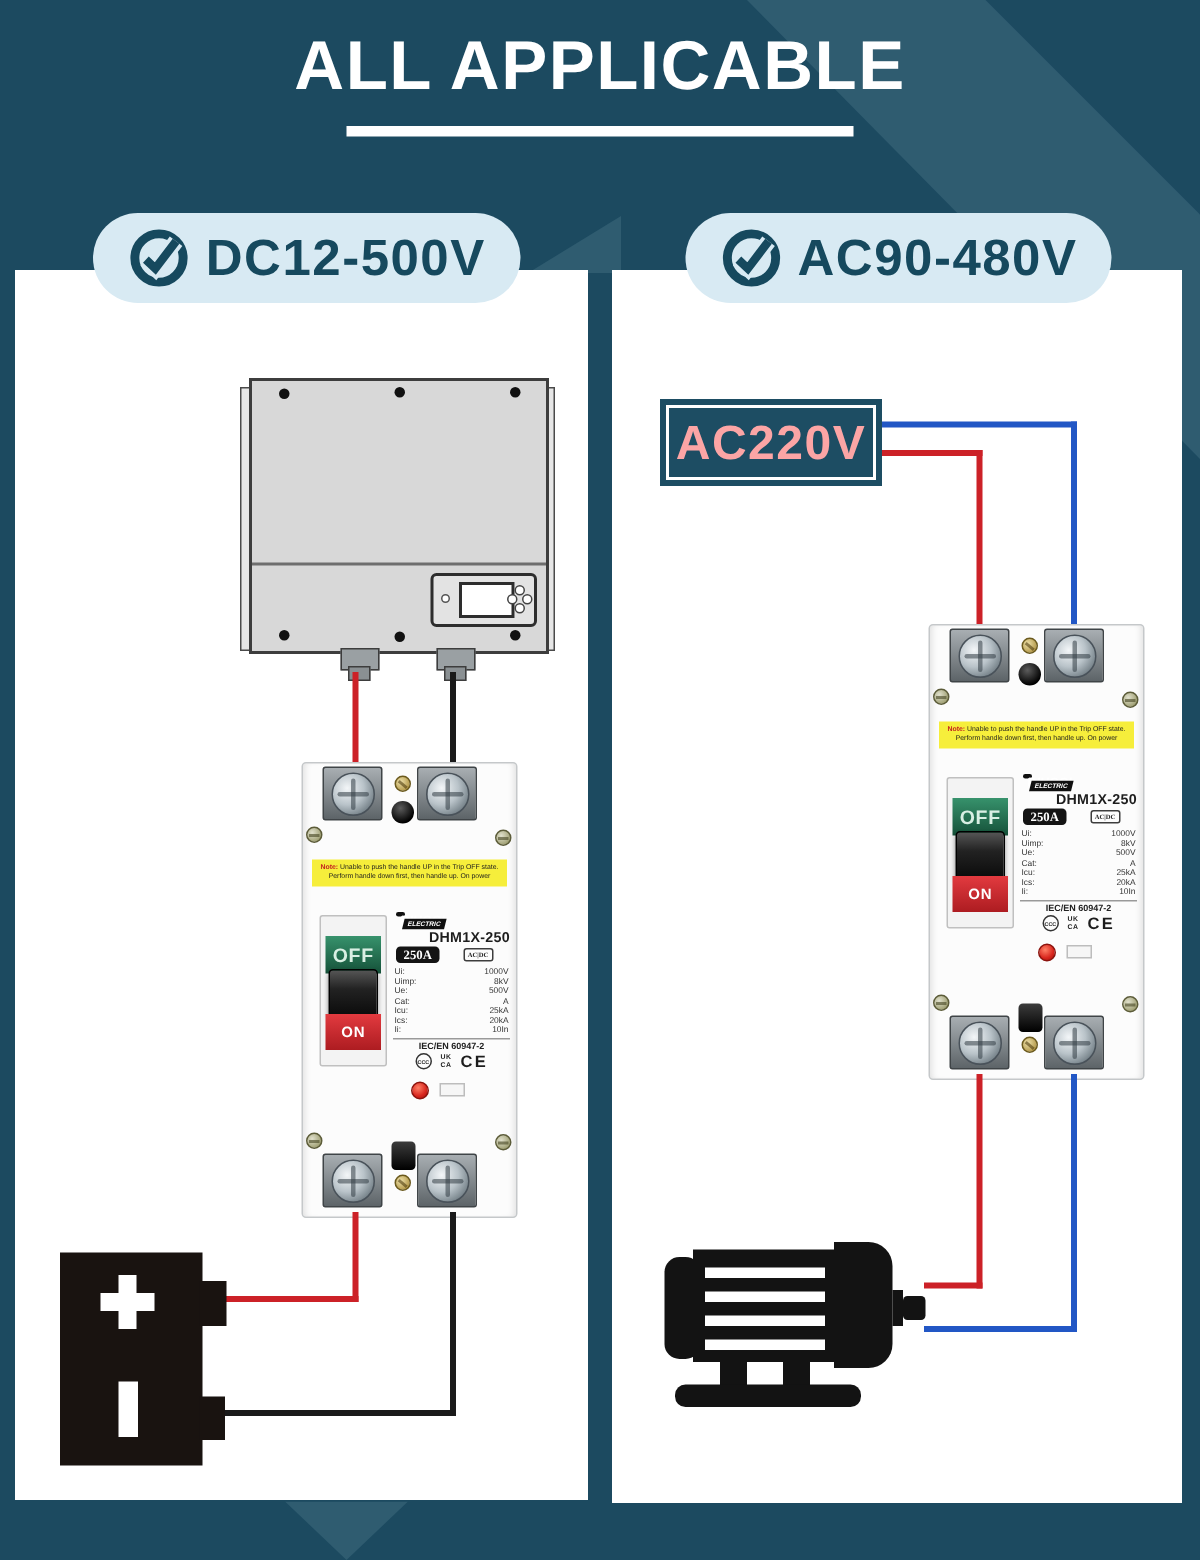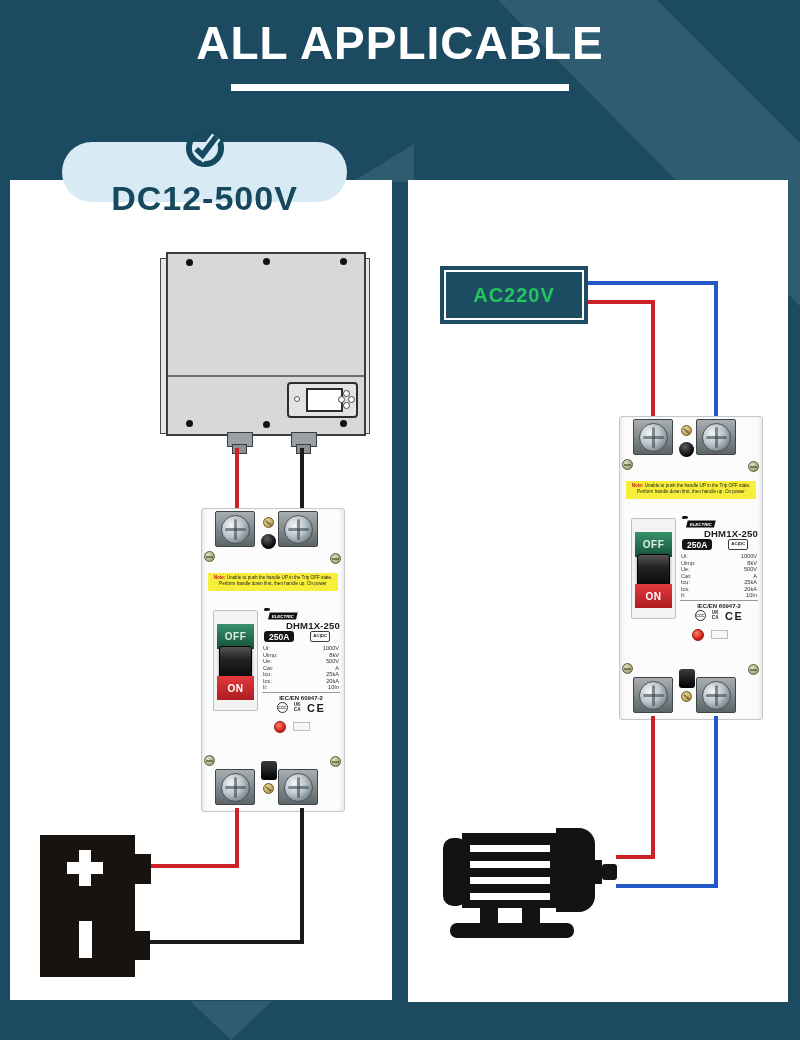--- a/index.html
+++ b/index.html
@@ -17,21 +17,21 @@
 
   
   .panel{position:absolute;top:180px;background:#fff;z-index:1;}
   .panel.left{left:10px;width:382px;height:820px;}
   .panel.right{left:408px;width:380px;height:822px;}
 
   
   .pill{position:absolute;top:142px;height:60px;border-radius:30px;background:#d8eaf3;z-index:3;
     display:flex;align-items:center;justify-content:center;gap:10px;
     color:#16495e;font-weight:700;font-size:34px;letter-spacing:1px;}
-  .pill.pl{left:62px;width:285px;flex-direction:column;}
+  .pill.pl{left:62px;width:285px;}
   .pill.pr{left:457px;width:284px;}
   .pill svg{overflow:visible;}
 
   .wire{position:absolute;}
   .wire.red{background:#cc2127;}
   .wire.blk{background:#1a1a1a;}
   .wire.blu{background:#2257c5;}
 
   
   .inverter{position:absolute;left:150px;top:72px;width:210px;height:200px;}
@@ -65,34 +65,34 @@
     background:radial-gradient(circle at 40% 32%, #5c5c5c, #000 72%);}
   .bk-side{width:11px;height:11px;border-radius:50%;border:1px solid #5c5c39;
     background:radial-gradient(circle at 35% 35%, #e0e0cc, #8b8b57);}
   .bk-side::before{content:"";position:absolute;left:1px;right:1px;top:50%;height:2px;margin-top:-1px;background:rgba(70,70,35,.6);}
   .bk-warn{left:6px;top:64px;width:130px;height:18px;background:#f6ee3b;color:#1c1c1c;
     font-size:4.6px;line-height:6px;text-align:center;padding-top:2px;font-weight:400;}
   .bk-warn .note{position:static;color:#c3201f;font-weight:bold;}
   .bk-warn span{position:static;}
   .bk-rocker{left:11px;top:101px;width:45px;height:101px;background:#f3f3f3;border:1px solid #c0c0c0;border-radius:2px;}
   .rk-off{left:3px;top:13px;width:37px;height:25px;background:linear-gradient(#37926c,#155139);
-    color:#d9efe3;font-weight:700;font-size:10px;display:flex;align-items:center;justify-content:center;letter-spacing:.5px;}
+    color:#d9efe3;font-weight:700;font-size:13px;display:flex;align-items:center;justify-content:center;letter-spacing:.5px;}
   .rk-handle{left:5px;top:35px;width:33px;height:33px;border-radius:3px;border:1px solid #000;
     background:linear-gradient(180deg,#555 0%,#222 40%,#0a0a0a 100%);box-shadow:0 2px 3px rgba(0,0,0,.4);}
   .rk-on{left:3px;top:65px;width:37px;height:24px;background:linear-gradient(#e23a3f,#ad1c21);
     color:#fff;font-weight:700;font-size:10px;display:flex;align-items:center;justify-content:center;letter-spacing:.5px;}
   .bk-label{left:60px;top:99px;width:78px;height:106px;}
   .brand-row{position:absolute;left:2px;top:0;width:74px;height:12px;display:flex;align-items:flex-start;}
   .brand-box{position:static;background:#101010;color:#fff;font-style:italic;font-weight:800;font-size:8px;
     padding:1px 3px 1.5px 3px;border-radius:2px;letter-spacing:.2px;white-space:nowrap;}
   .brand-box sup{font-size:4px;font-style:normal;}
   .brand-flag{position:static;background:#101010;color:#fff;font-weight:700;font-size:4.4px;
     padding:1px 3px;transform:skewX(-14deg) translateY(4.5px);white-space:nowrap;}
   .bk-model{left:0;top:12px;width:78px;text-align:right;font-weight:700;font-size:9.5px;color:#1d1d1d;letter-spacing:.2px;}
-  .rating-row{left:2px;top:23px;width:76px;height:11px;display:flex;gap:16px;}
+  .rating-row{left:2px;top:23px;width:76px;height:11px;display:flex;align-items:center;gap:16px;font-family:Liberation Serif, serif;}
   .rating{position:static;background:#141414;color:#fff;font-weight:700;font-size:8.5px;padding:0.5px 5px 1px 5px;border-radius:3px;}
   .acdc{position:static;border:1px solid #3d3d3d;border-radius:2px;font-weight:700;font-size:4.4px;padding:1px 2px;color:#222;white-space:nowrap;}
   .bk-specs{left:1px;top:37px;width:76px;font-size:5.6px;line-height:6.5px;color:#333;}
   .spec-row{position:static;display:flex;justify-content:space-between;}
   .spec-row span{position:static;}
   .bk-standard{left:0;top:84px;width:78px;border-top:1px solid #9a9a9a;padding-top:1.5px;
     font-weight:700;font-size:6px;text-align:center;color:#222;}
   .bk-certs{left:0;top:93px;width:78px;height:13px;display:flex;align-items:center;justify-content:center;gap:6px;}
   .cert-ccc{position:static;width:11px;height:11px;border:1px solid #333;border-radius:50%;
     display:flex;align-items:center;justify-content:center;font-weight:700;font-size:3.6px;color:#222;}
@@ -108,21 +108,21 @@
   .battery .bat-body{position:absolute;left:30px;top:655px;width:95px;height:142px;background:#191310;}
   .battery .bat-stub{position:absolute;background:#191310;}
   .battery .bat-plus-h{position:absolute;left:57px;top:682px;width:36px;height:12px;background:#fff;}
   .battery .bat-plus-v{position:absolute;left:69px;top:670px;width:12px;height:36px;background:#fff;}
   .battery .bat-minus{position:absolute;left:69px;top:741px;width:13px;height:37px;background:#fff;}
 
   
   .ac-box{position:absolute;left:32px;top:86px;width:148px;height:58px;background:#1d4d63;
     display:flex;align-items:center;justify-content:center;}
   .ac-box .inner{position:absolute;inset:4px;border:2px solid #fff;}
-  .ac-box .txt{position:relative;color:#22c55e;font-size:20px;font-weight:700;letter-spacing:1px;}
+  .ac-box .txt{position:relative;color:#fca5a5;font-size:32px;font-weight:700;letter-spacing:1px;}
 
   
   .motor div{position:absolute;background:#131313;}
   .motor .m-slot{background:#fff;}
 </style>
 </head>
 <body>
 
 <div class="canvas">
   <div class="decor stripe"></div>
@@ -132,20 +132,28 @@
   <div class="title">ALL APPLICABLE</div>
   <div class="title-underline"></div>
 
   <div class="pill pl">
     <svg width="42" height="42" viewBox="0 0 24 24">
       <circle cx="12" cy="12" r="9.2" fill="none" stroke="#16495e" stroke-width="3.4"></circle>
       <path d="M7 12.6 L10.6 16 L18.5 5.6" fill="none" stroke="#d8eaf3" stroke-width="6"></path>
       <path d="M7 12.6 L10.6 16 L18.5 5.6" fill="none" stroke="#16495e" stroke-width="3.2"></path>
     </svg>
     <span>DC12-500V</span>
+  </div>
+  <div class="pill pr">
+    <svg width="42" height="42" viewBox="0 0 24 24">
+      <circle cx="12" cy="12" r="9.2" fill="none" stroke="#16495e" stroke-width="3.4"></circle>
+      <path d="M7 12.6 L10.6 16 L18.5 5.6" fill="none" stroke="#d8eaf3" stroke-width="6"></path>
+      <path d="M7 12.6 L10.6 16 L18.5 5.6" fill="none" stroke="#16495e" stroke-width="3.2"></path>
+    </svg>
+    <span>AC90-480V</span>
   </div>
 
   <section class="panel left">
 
     <div class="inverter">
       <div class="inv-flange fl"></div>
       <div class="inv-flange fr"></div>
       <div class="inv-body">
         <span class="inv-screw" style="left:18px;top:5px;"></span>
         <span class="inv-screw" style="left:95px;top:4px;"></span>

